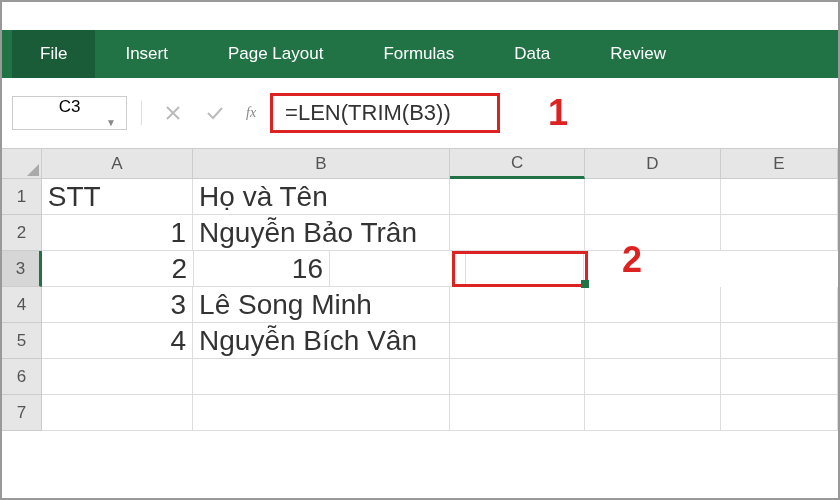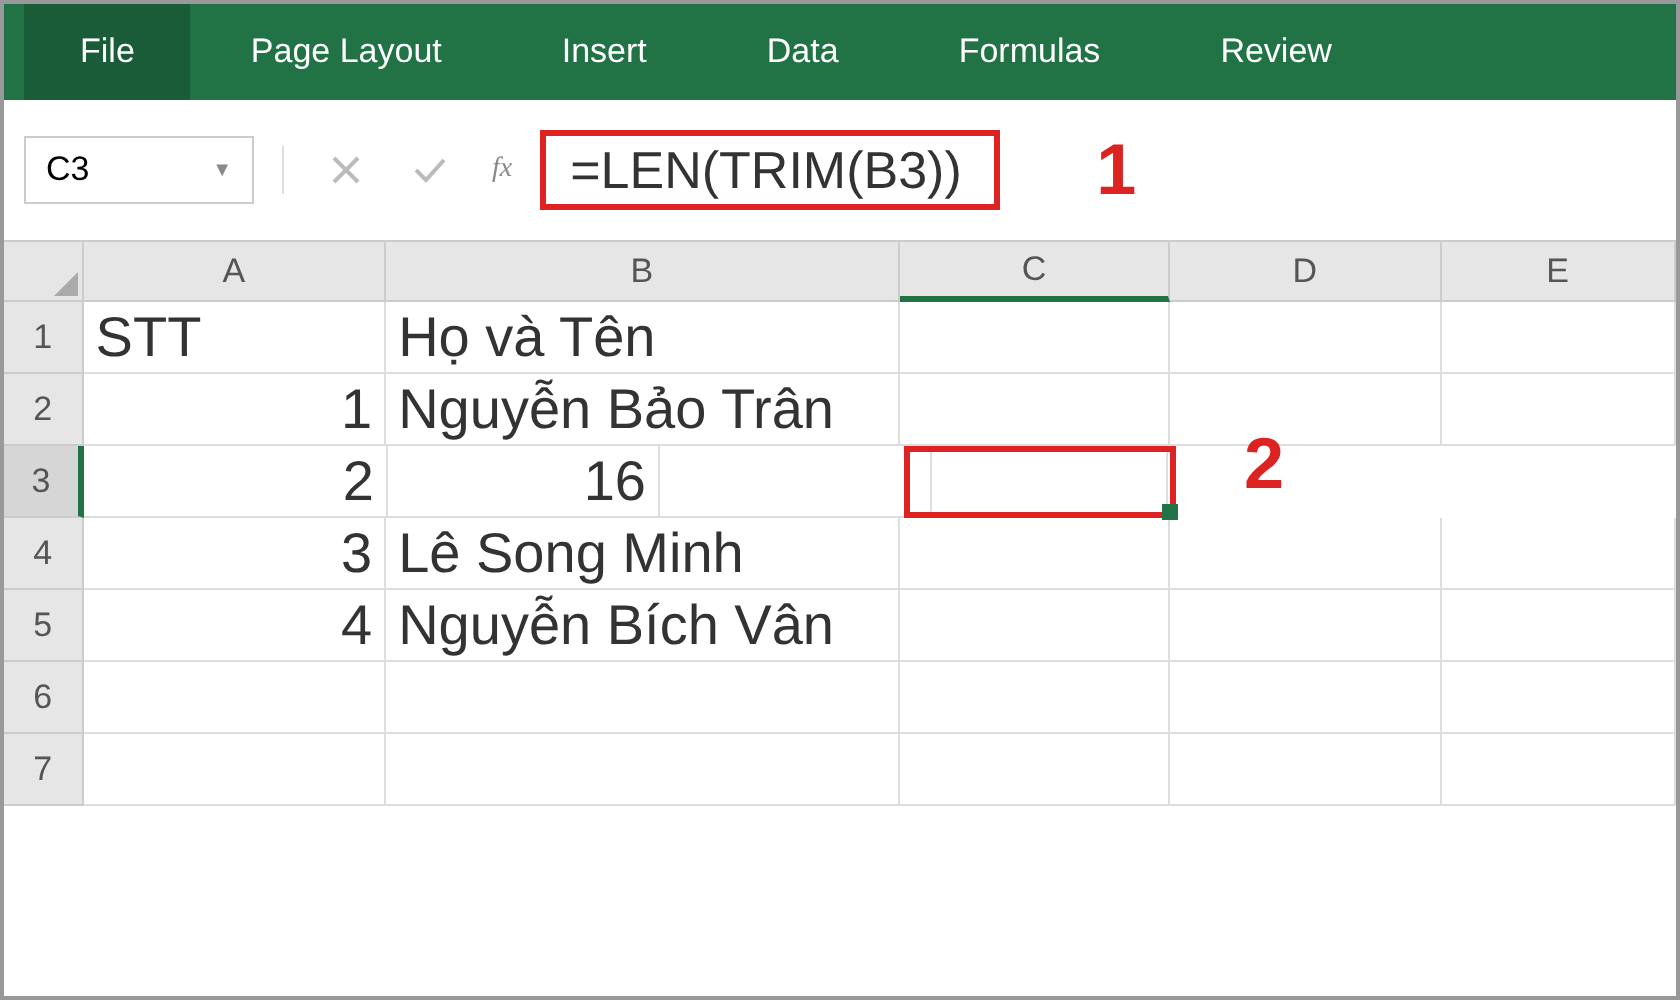--- a/index.html
+++ b/index.html
@@ -14,20 +14,21 @@
       background: #fff;
       overflow: hidden;
       border: 2px solid #999;
     }
     .ribbon {
       display: flex;
       background: #217346;
       height: 48px;
       align-items: center;
       padding: 0 10px;
+      margin-top: 28px;
     }
     .ribbon-tab {
       color: #fff;
       padding: 0 30px;
       font-size: 17px;
       height: 48px;
       display: flex;
       align-items: center;
       cursor: pointer;
     }
@@ -45,20 +46,21 @@
     }
     .name-box {
       width: 115px;
       height: 34px;
       border: 1px solid #ccc;
       display: flex;
       align-items: center;
       padding: 0 10px;
       font-size: 17px;
       background: #fff;
+      flex-direction: column;
     }
     .name-box-dropdown {
       margin-left: auto;
       font-size: 10px;
       color: #888;
     }
     .formula-divider {
       width: 1px;
       height: 24px;
       background: #ddd;
@@ -79,21 +81,21 @@
       font-size: 14px;
       margin: 0 6px;
       font-family: Georgia, serif;
     }
     .formula-input {
       height: 40px;
       border: 3px solid #d22;
       display: flex;
       align-items: center;
       padding: 0 12px;
-      font-size: 26px;
+      font-size: 22px;
       min-width: 230px;
       color: #333;
     }
     .annotation-1 {
       color: #d22;
       font-weight: bold;
       font-size: 36px;
       margin-left: 40px;
       font-family: Arial, sans-serif;
     }
@@ -194,24 +196,24 @@
       left: 620px;
       top: 90px;
       z-index: 6;
     }
   </style>
 </head>
 <body>
 
 <div class="ribbon">
   <div class="ribbon-tab file">File</div>
+  <div class="ribbon-tab">Insert</div>
   <div class="ribbon-tab">Page Layout</div>
-  <div class="ribbon-tab">Insert</div>
+  <div class="ribbon-tab">Formulas</div>
   <div class="ribbon-tab">Data</div>
-  <div class="ribbon-tab">Formulas</div>
   <div class="ribbon-tab">Review</div>
 </div>
 
 <div class="formula-bar-area">
   <div class="name-box">
     <span>C3</span>
     <span class="name-box-dropdown">▼</span>
   </div>
   <div class="formula-divider"></div>
   <div class="formula-icon-btn">

